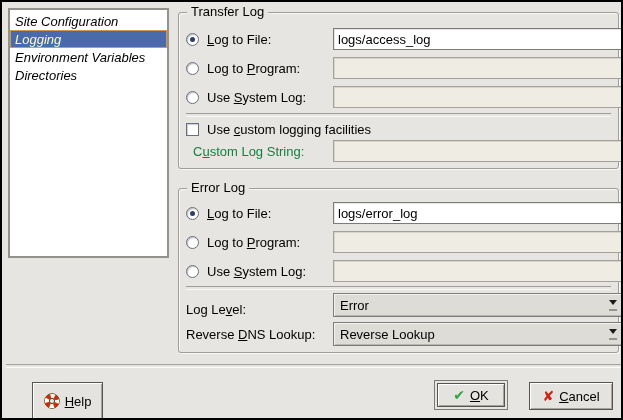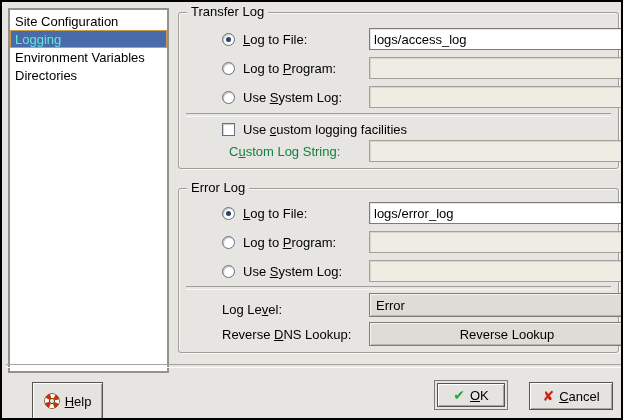--- a/index.html
+++ b/index.html
@@ -4,40 +4,40 @@
 <style>
   html,body { margin:0; padding:0; background:#555; }
   .window {
     position:relative; width:623px; height:420px; box-sizing:border-box;
     background:#e6e5e2; border:2px solid #000;
     font-family:"Liberation Sans","DejaVu Sans",sans-serif;
     font-size:13px; color:#000; overflow:hidden;
   }
   
   .listbox {
-    position:absolute; left:6px; top:6px; width:161px; height:365px;
+    position:absolute; left:6px; top:6px; width:161px; height:250px;
     box-sizing:border-box; background:#fff;
-    border:2px solid #94928d; padding-top:2px;
+    border:2px solid #94928d; padding-top:2px;font-style:italic;
   }
   .list-item {
     height:18px; line-height:17px; padding:0 4px; box-sizing:border-box;
     border:1px solid transparent; white-space:nowrap; cursor:default;
   }
-  .list-item.selected { background:#4a6baa; color:#5eead4; border:1px solid #cd9a4f; }
+  .list-item.selected { background:#4a6baa; color:#fef9c3; border:1px solid #cd9a4f; }
   
   .group {
     position:absolute; box-sizing:border-box;
     border:1px solid #a19d97; border-radius:3px;
     box-shadow: inset 1px 1px 0 rgba(250,250,248,.85), 1px 1px 0 rgba(250,250,248,.85);
   }
   .group-title {
     position:absolute; top:-9px; left:8px; background:#e6e5e2;
     padding:0 4px; line-height:16px; white-space:nowrap;
   }
-  .row { position:absolute; left:7px; right:22px; height:22px; display:flex; align-items:center;margin-left:36px; }
+  .row { position:absolute; left:7px; right:22px; height:22px; display:flex; align-items:center; }
   .mn { text-decoration:underline; }
   .lbl { white-space:nowrap; }
   .lbl.disabled { color:#15803d; }
   
   .radio {
     width:13px; height:13px; border-radius:50%; box-sizing:border-box;
     background:#fff; border:1px solid #67707e; margin-right:8px; flex:none;
     box-shadow: inset 1px 1px 1px rgba(0,0,0,.25); position:relative;
   }
   .radio.checked::after {
@@ -170,21 +170,21 @@
       <span class="lbl"><span>Log Le</span><span class="mn">v</span><span>el:</span></span>
       <div class="combo">
         <span class="combo-text">Error</span>
         <span class="combo-arrow">
             <i class="tri"></i>
             <i class="bar"></i>
           </span>
       </div>
     </div>
 
-    <div class="row" style="top:133px; height:24px;text-align:center;">
+    <div class="row" style="top:133px; height:24px;">
       <span class="lbl"><span>Reverse </span><span class="mn">D</span><span>NS Lookup:</span></span>
       <div class="combo">
         <span class="combo-text">Reverse Lookup</span>
         <span class="combo-arrow">
             <i class="tri"></i>
             <i class="bar"></i>
           </span>
       </div>
     </div>
   </div>

